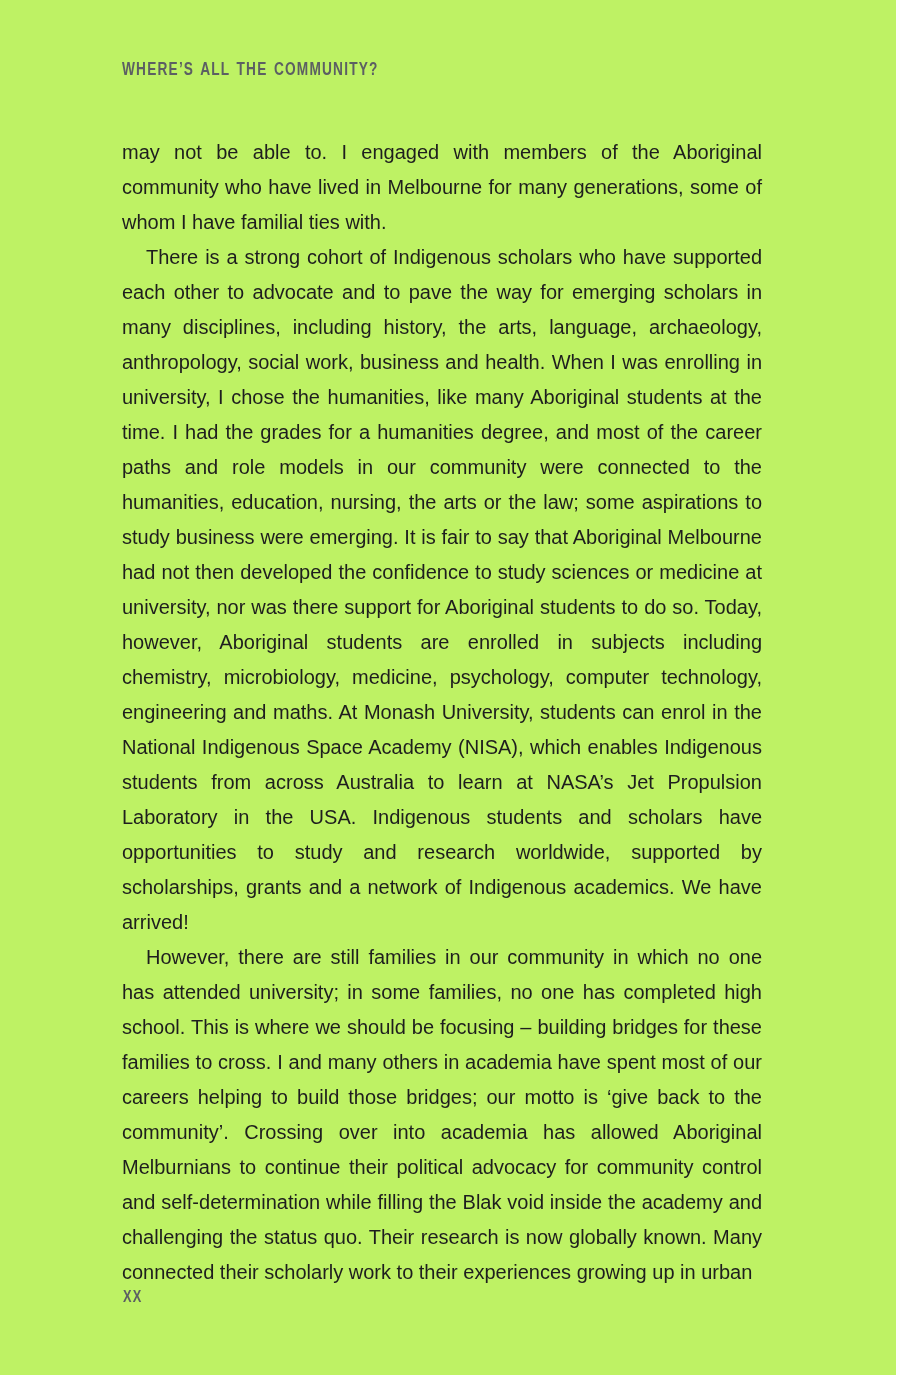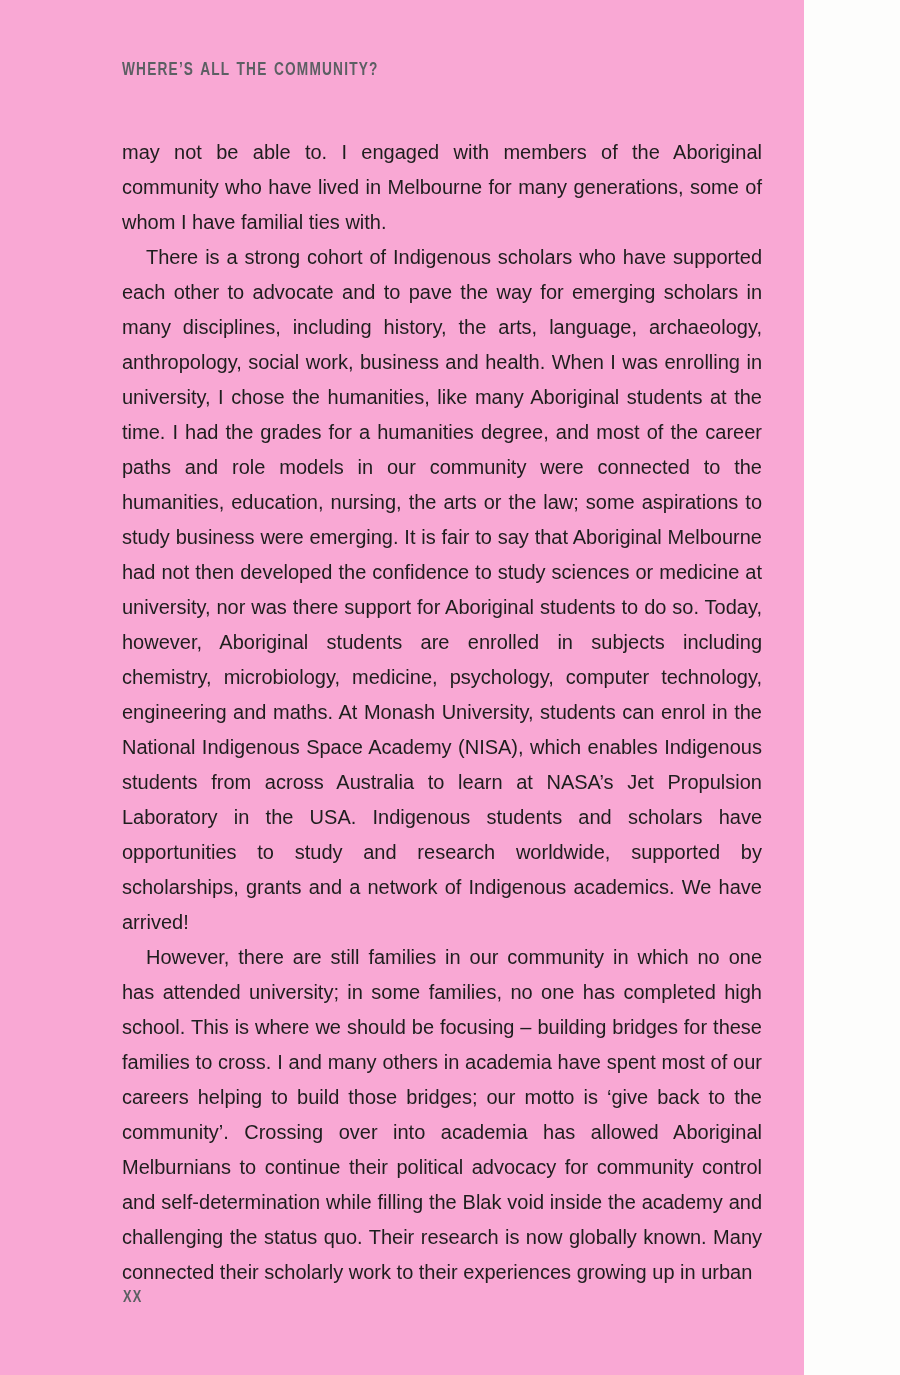--- a/index.html
+++ b/index.html
@@ -2,23 +2,23 @@
 <html lang="en"><head>
 <meta charset="utf-8">
 <style>
   html, body {
     margin: 0;
     padding: 0;
     background: #fdfdfc;
   }
   .page {
     position: relative;
-    width: 804px;
+    width: 896px;
     height: 1375px;
-    background: #f9a8d4;
+    background: #bef264;
     overflow: hidden;
   }
   .running-head {
     position: absolute;
     top: 58px;
     left: 122px;
     font-family: "Liberation Sans", sans-serif;
     font-weight: 700;
     font-size: 18.5px;
     letter-spacing: 1.6px;

